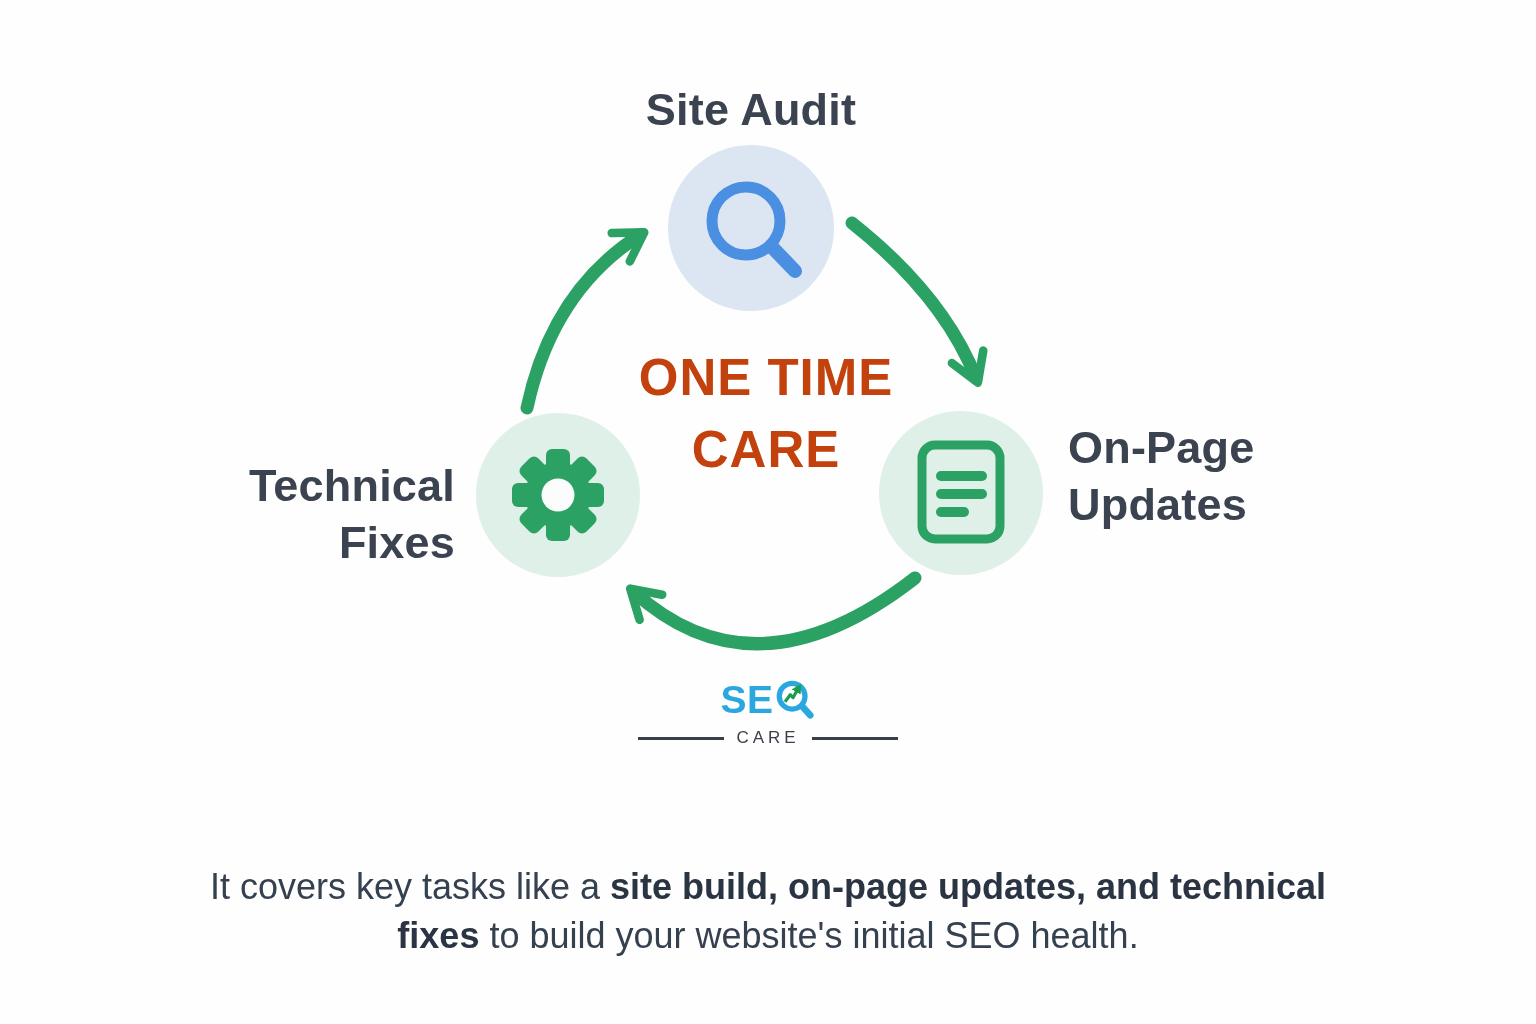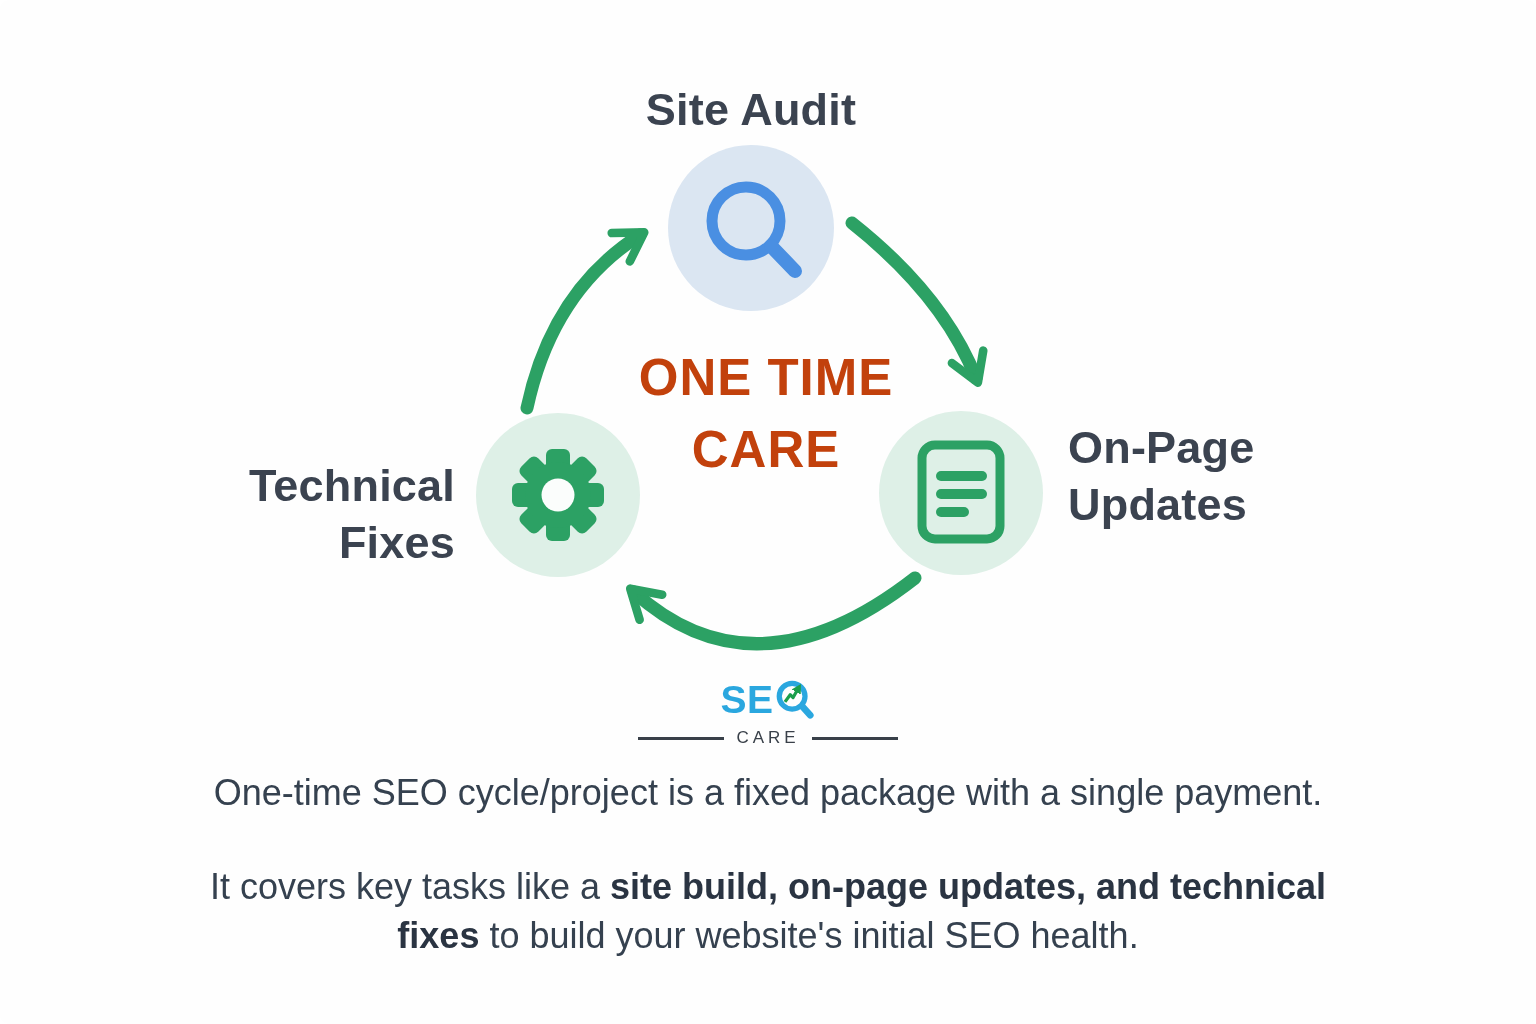--- a/index.html
+++ b/index.html
@@ -107,20 +107,19 @@
         <path d="M11.5,29 L17,21.5 L20,24.5 L26,14" fill="none" stroke="#1b9e4b" stroke-width="3.4" stroke-linejoin="round" marker-end="url(#lah)"></path>
       </svg>
     </div>
     <div id="care-row">
       <span class="care-line"></span>
       <span id="logo-care">CARE</span>
       <span class="care-line"></span>
     </div>
   </div>
 
-  <div id="desc-1" class="abs desc">One-time SEO cycle/project is a fixed package with a single payment.</div>
 
   <div id="desc-2" class="abs desc">
     <span>It covers key tasks like a </span><strong>site build, on-page updates, and technical</strong><br>
     <strong>fixes</strong><span> to build your website's initial SEO health.</span>
   </div>
 
 </div>
 
 </body></html>

